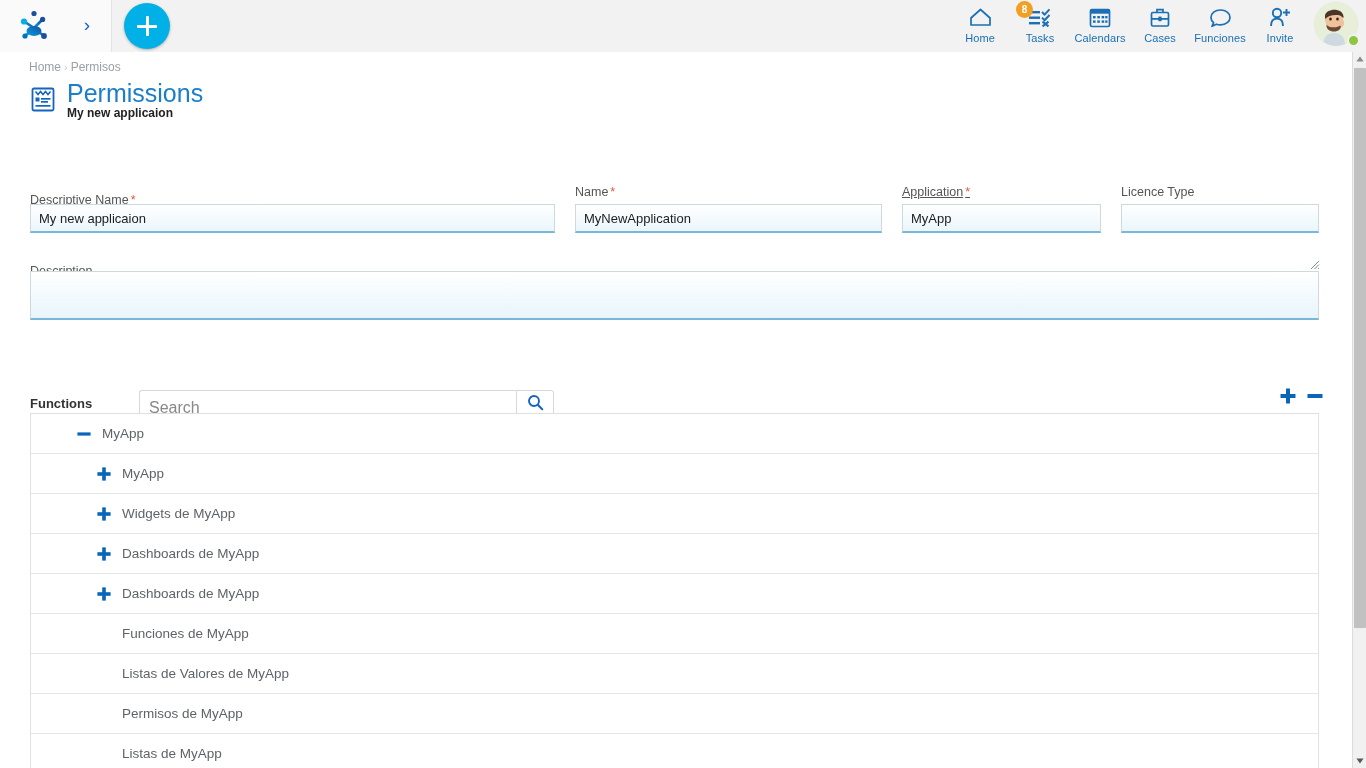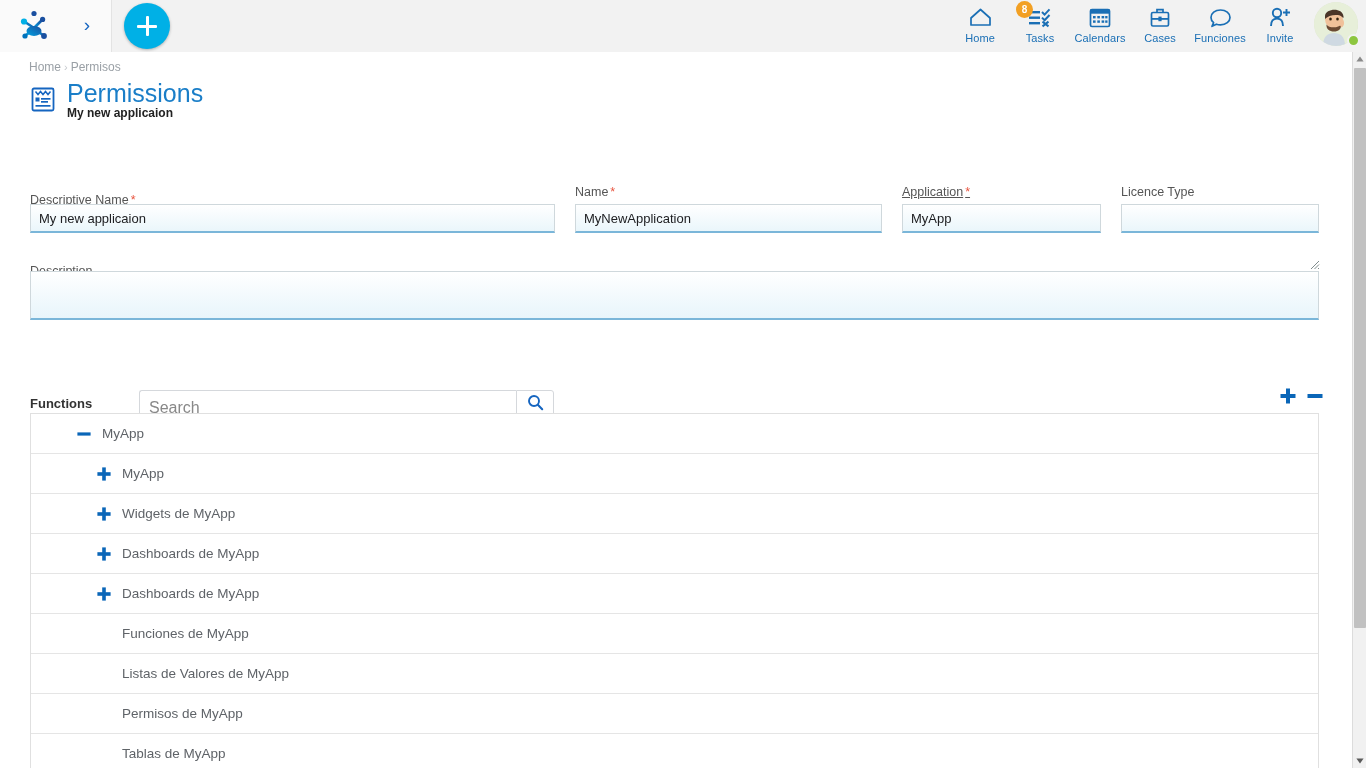--- a/index.html
+++ b/index.html
@@ -471,21 +471,21 @@
       <div class="tree-row lvl1">
         <span class="tg empty"></span>
         <span>Listas de Valores de MyApp</span>
       </div>
       <div class="tree-row lvl1">
         <span class="tg empty"></span>
         <span>Permisos de MyApp</span>
       </div>
       <div class="tree-row lvl1">
         <span class="tg empty"></span>
-        <span>Tablas de MyApp</span>
+        <span>Listas de MyApp</span>
       </div>
     </div>
 
 </div>
 
 <div id="scrollbar">
   <div class="sb-arrow" id="sb-up">
     <svg width="8" height="6" viewBox="0 0 8 6">
         <path d="M4 0.6 L7.6 5.4 L0.4 5.4 Z" fill="#8a8a8a"></path>
       </svg>

